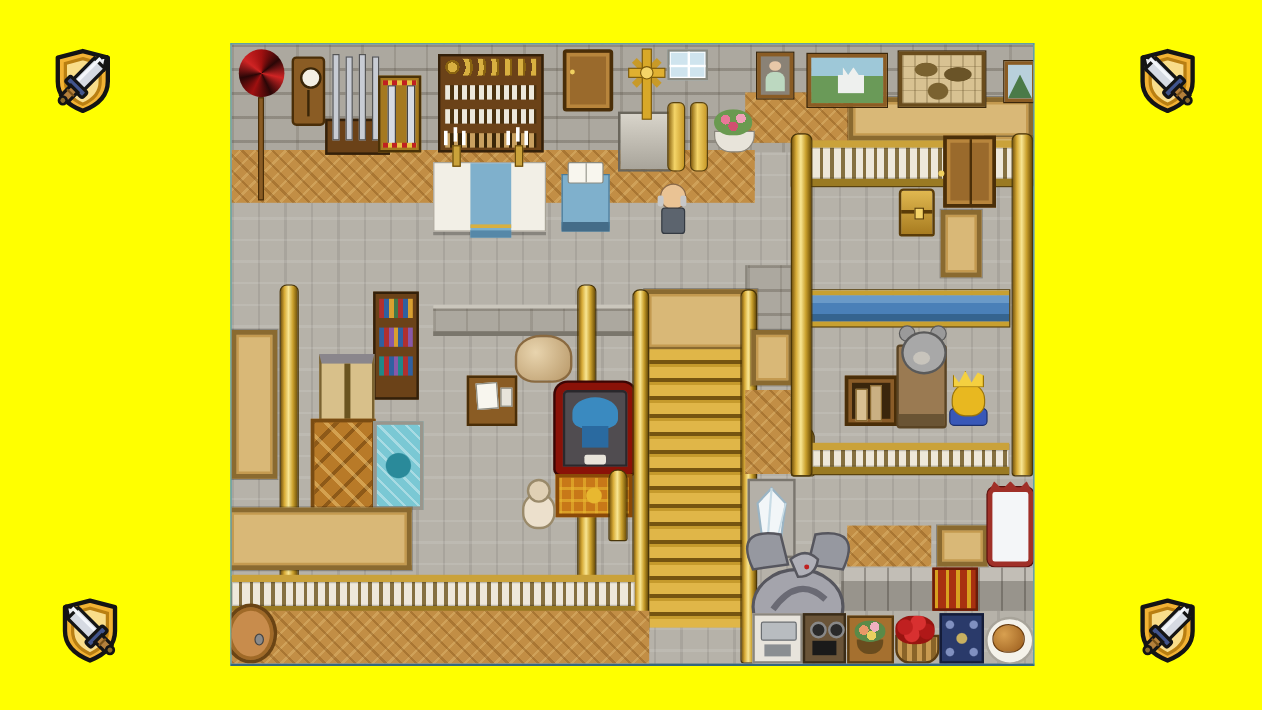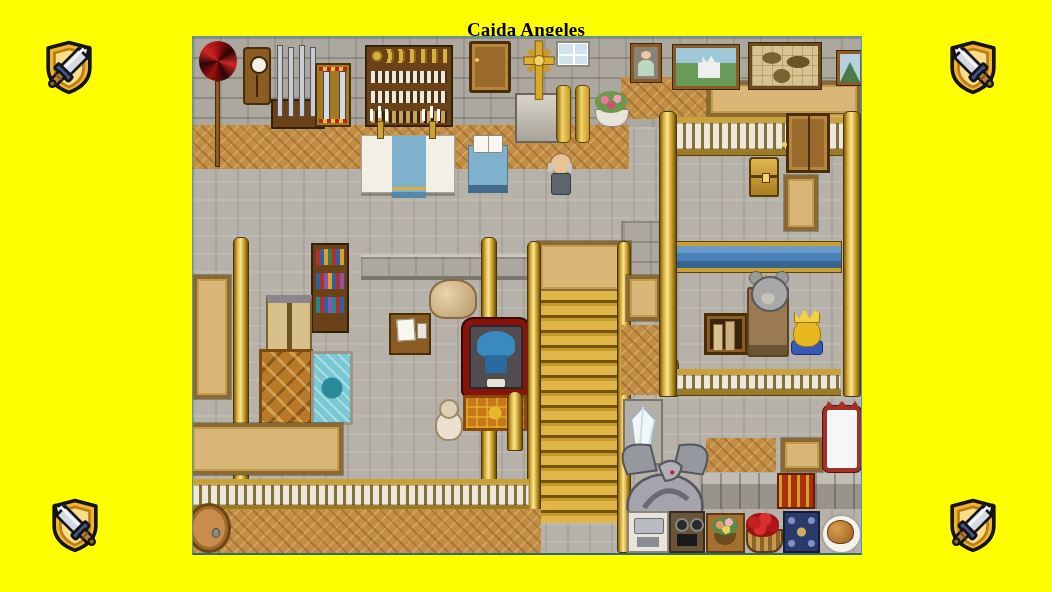--- a/index.html
+++ b/index.html
@@ -55,21 +55,20 @@
     background:repeating-linear-gradient(180deg,#e0b648 0 9px,#755410 9px 12px,#c59a2c 12px 15px);
     border-left:2px solid #8a6a14;border-right:2px solid #8a6a14;
   }
   .painting{border:3px solid #8a5c24;box-shadow:0 0 0 1px #3a260a;}
 </style>
 </head>
 <body>
 
 <div class="page" style="background:#ffff00;">
 
-  <h1 class="page-title">Caida Angeles</h1>
 
   <div class="corner-icon" style="left:40px;top:38px;">
     <svg viewBox="0 0 64 64">
       <path d="M32 5 L55 11 V33 C55 47 45 55 32 60 C19 55 9 47 9 33 V11 Z" fill="#f2b233" stroke="#141414" stroke-width="4" stroke-linejoin="round"></path>
       <path d="M32 12 L48 16.5 V33 C48 43 41 50 32 54 C23 50 16 43 16 33 V16.5 Z" fill="#f9dd8a" stroke="#b97f12" stroke-width="3"></path>
       <circle cx="47" cy="17" r="2.6" fill="#6b4a10"></circle>
       <g transform="rotate(45 32 32)">
         <polygon points="32,1 39,12 25,12" fill="#e8eaee" stroke="#141414" stroke-width="3" stroke-linejoin="round"></polygon>
         <rect x="25" y="10" width="14" height="28" fill="#d6dae2" stroke="#141414" stroke-width="3"></rect>
         <line x1="29" y1="6" x2="29" y2="38" stroke="#f4f6fa" stroke-width="3"></line>

